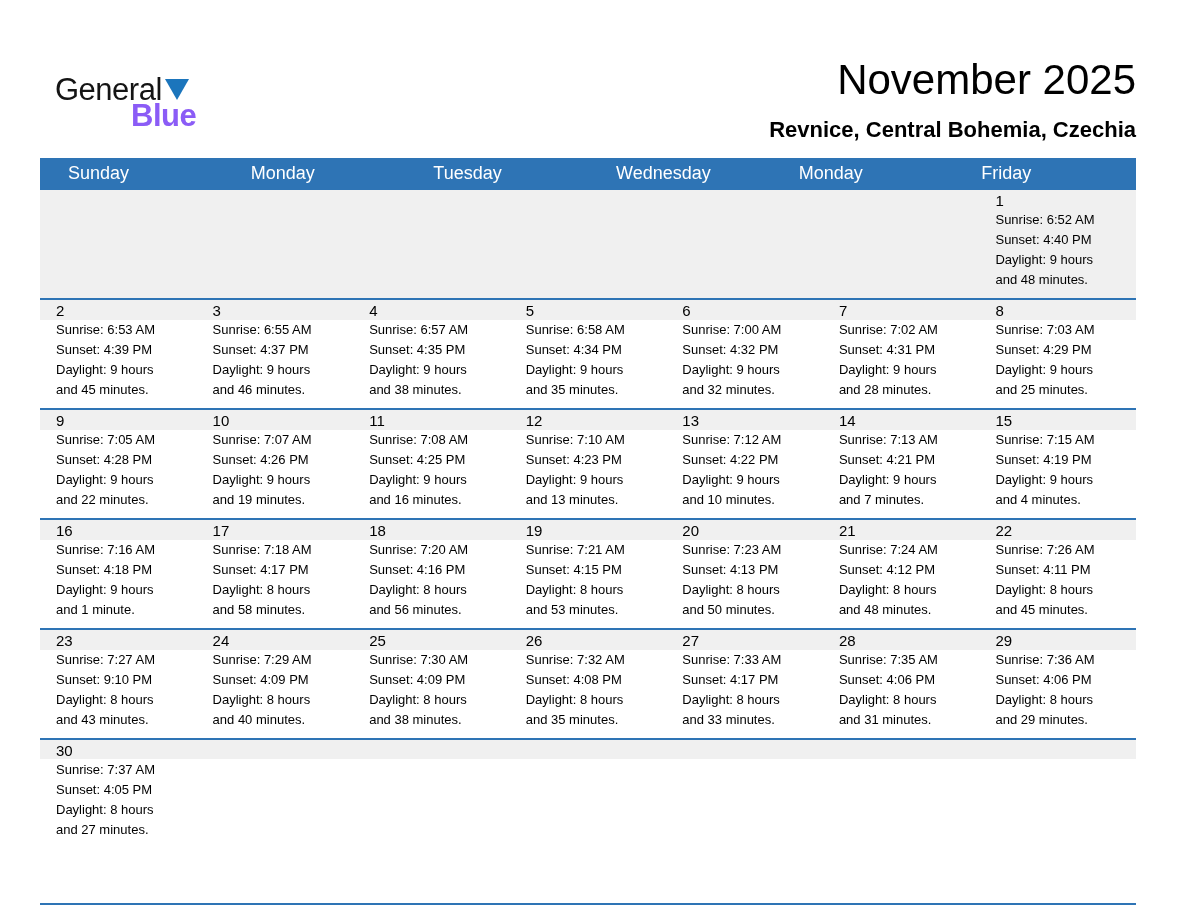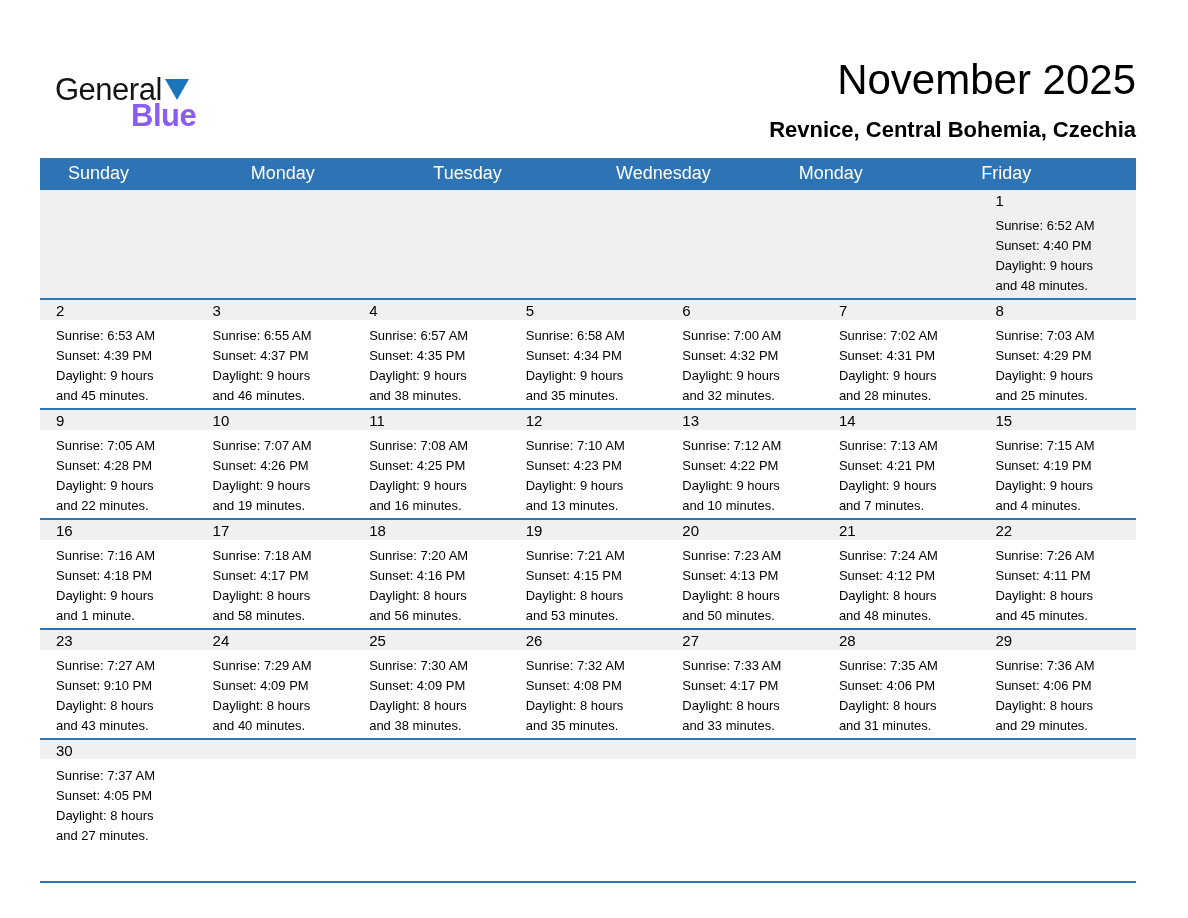--- a/index.html
+++ b/index.html
@@ -21,26 +21,26 @@
   .location { font-size:22px; font-weight:700; color:#000; margin-top:13px; }
 
   
   .calendar { position:absolute; left:40px; top:158px; width:1096px; }
   .weekday-row { display:flex; height:30px; background:#2E74B5; }
   .weekday-cell { flex:1; color:#ffffff; font-size:18px; line-height:30px; padding-left:28px; }
 
   .week-row { display:flex; height:110px; border-top:2px solid #2E74B5;
     background:linear-gradient(to bottom, #F0F0F0 0, #F0F0F0 20px, #ffffff 20px); }
   .week-row.first { background:#F0F0F0; }
-  .week-row.last { height:145px; border-bottom:2px solid #2E74B5;
+  .week-row.last { height:167px; border-bottom:2px solid #2E74B5;
     background:linear-gradient(to bottom, #F0F0F0 0, #F0F0F0 19px, #ffffff 19px); }
 
   .day-cell { flex:1; padding:1px 6px 0 16px; overflow:hidden; }
   .day-number { font-size:15px; color:#000; height:19px; line-height:19px; }
-  .day-lines { margin-top:6px; }
+  .day-lines { }
   .day-line { font-size:13px; line-height:20px; color:#000; white-space:nowrap; }
 </style>
 </head>
 <body>
 
 <div class="page">
 
   <div class="logo">
     <div class="logo-top"><span class="logo-general">General</span><span class="logo-triangle"></span></div>
     <div class="logo-blue">Blue</div>

